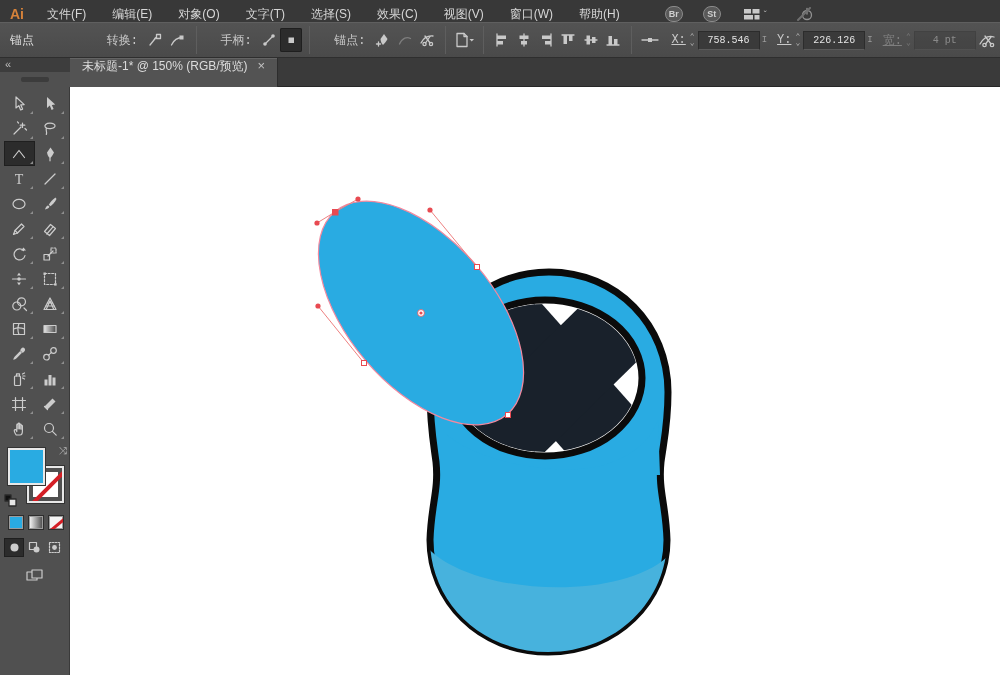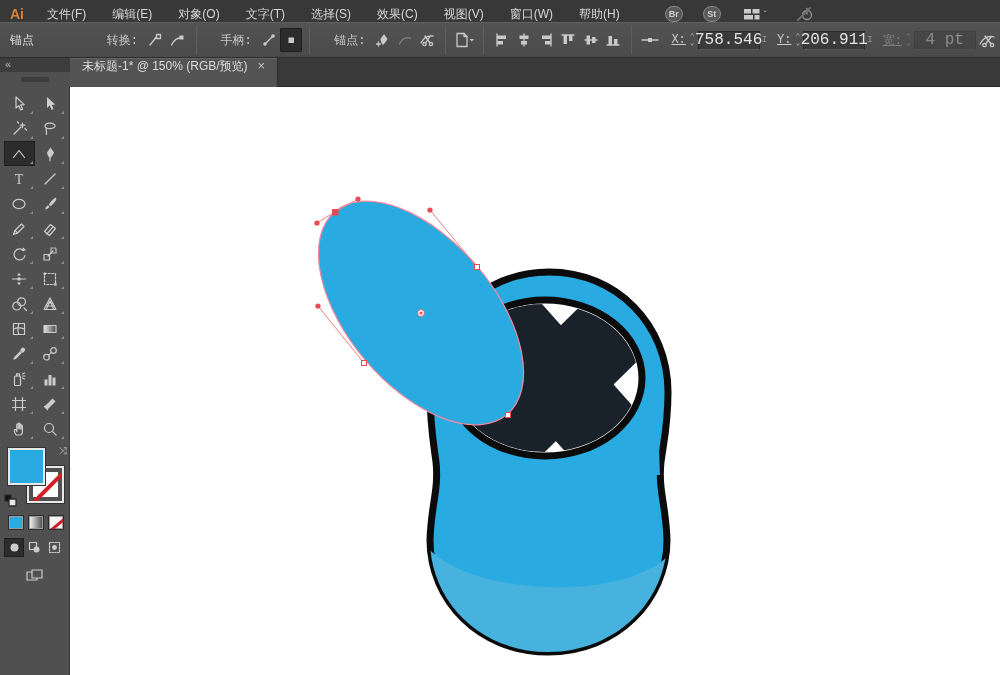--- a/index.html
+++ b/index.html
@@ -29,21 +29,21 @@
   .ob-ico { width:24px; height:24px; display:flex; align-items:center; justify-content:center;
     border-radius:2px; }
   .ob-ico.sel { background:#2c2c2c; box-shadow:inset 0 0 0 1px #1f1f1f; }
   .ob-ico.dis { opacity:.38; }
   .vdiv { width:1px; height:28px; background:#3c3c3c; border-right:1px solid #5e5e5e; margin:0 7px; }
   .num-group { display:flex; align-items:center; }
   .coord-label { text-decoration:underline; margin:0 4px 0 10px; }
   .stepper { display:flex; flex-direction:column; line-height:6px; font-size:8px;
     color:#b5b5b5; margin-right:3px; }
   .num-field { width:62px; height:19px; background:#3a3a3a; border:1px solid #2c2c2c;
-    border-bottom-color:#5a5a5a; color:#e3e3e3; font-size:16px;
+    border-bottom-color:#5a5a5a; color:#e3e3e3; font-size:10px;
     display:flex; align-items:center; justify-content:center; }
   .cursor-i { font-size:9px; color:#9a9a9a; margin-left:2px; }
   .dis-group { opacity:.4; }
   #ob-scissors { margin-left:auto; margin-right:2px; }
   svg.icon { display:block; }
   svg.icon * { stroke:#c9c9c9; fill:none; stroke-width:1.3; stroke-linecap:round; stroke-linejoin:round; }
   svg.icon .f { fill:#c9c9c9; stroke:none; }
 
   
   #tabbar { position:absolute; left:70px; top:58px; width:930px; height:29px;
@@ -265,21 +265,21 @@
     <span class="num-field">758.546</span>
     <span class="cursor-i">I</span>
   </div>
 
   <div class="num-group">
     <span class="coord-label">Y:</span>
     <span class="stepper">
       <span>⌃</span>
       <span>⌄</span>
     </span>
-    <span class="num-field">206.911</span>
+    <span class="num-field">226.126</span>
     <span class="cursor-i">I</span>
   </div>
 
   <div class="num-group dis-group">
     <span class="coord-label">宽:</span>
     <span class="stepper">
       <span>⌃</span>
       <span>⌄</span>
     </span>
     <span class="num-field">4 pt</span>

